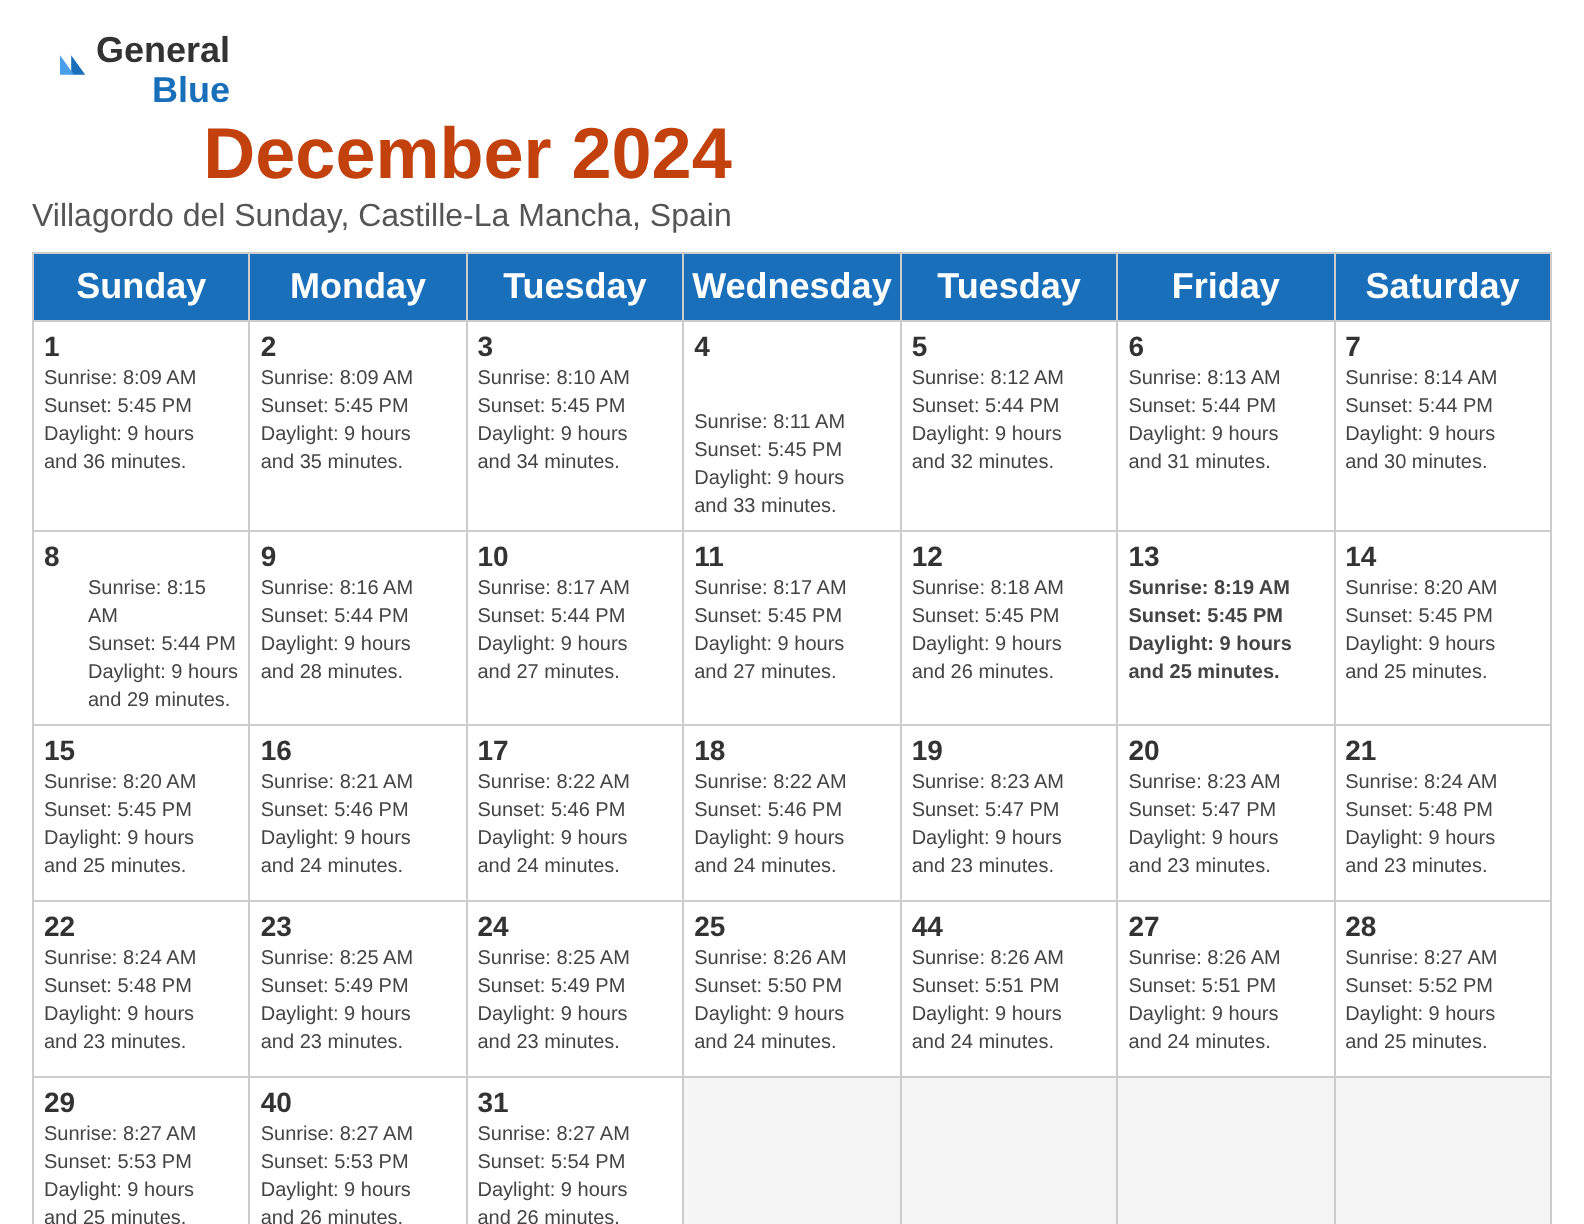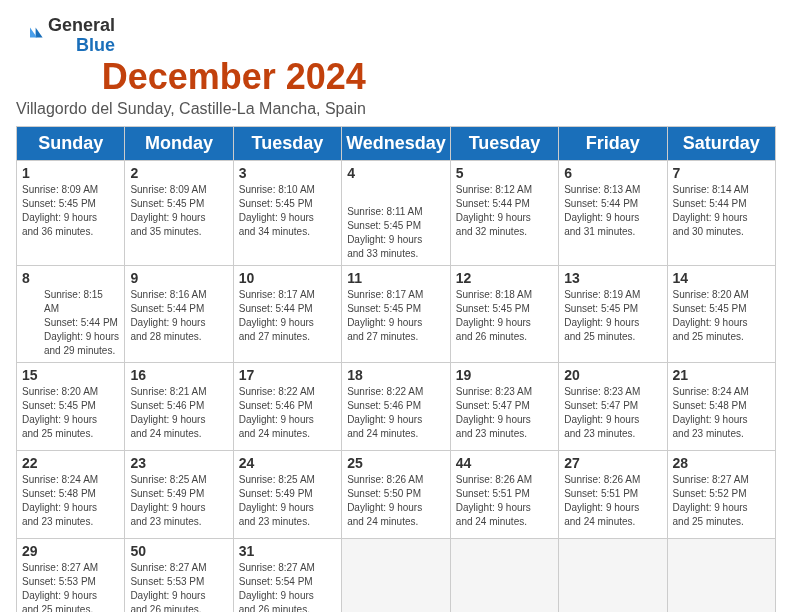--- a/index.html
+++ b/index.html
@@ -213,21 +213,21 @@
         </td>
         <td>
           <span class="day-num">12</span>
           <div class="day-info" style="white-space: pre-line;">Sunrise: 8:18 AM
 Sunset: 5:45 PM
 Daylight: 9 hours
 and 26 minutes.</div>
         </td>
         <td>
           <span class="day-num">13</span>
-          <div class="day-info" style="white-space: pre-line;">Sunrise: 8:19 AM
+          <div class="day-info" style="white-space: pre-line; font-weight: bold;">Sunrise: 8:19 AM
 Sunset: 5:45 PM
 Daylight: 9 hours
 and 25 minutes.</div>
         </td>
         <td>
           <span class="day-num">14</span>
           <div class="day-info" style="white-space: pre-line;">Sunrise: 8:20 AM
 Sunset: 5:45 PM
 Daylight: 9 hours
 and 25 minutes.</div>
@@ -337,21 +337,21 @@
       </tr>
       <tr class="week-row">
         <td>
           <span class="day-num">29</span>
           <div class="day-info" style="white-space: pre-line;">Sunrise: 8:27 AM
 Sunset: 5:53 PM
 Daylight: 9 hours
 and 25 minutes.</div>
         </td>
         <td>
-          <span class="day-num">50</span>
+          <span class="day-num">40</span>
           <div class="day-info" style="white-space: pre-line;">Sunrise: 8:27 AM
 Sunset: 5:53 PM
 Daylight: 9 hours
 and 26 minutes.</div>
         </td>
         <td>
           <span class="day-num">31</span>
           <div class="day-info" style="white-space: pre-line;">Sunrise: 8:27 AM
 Sunset: 5:54 PM
 Daylight: 9 hours

